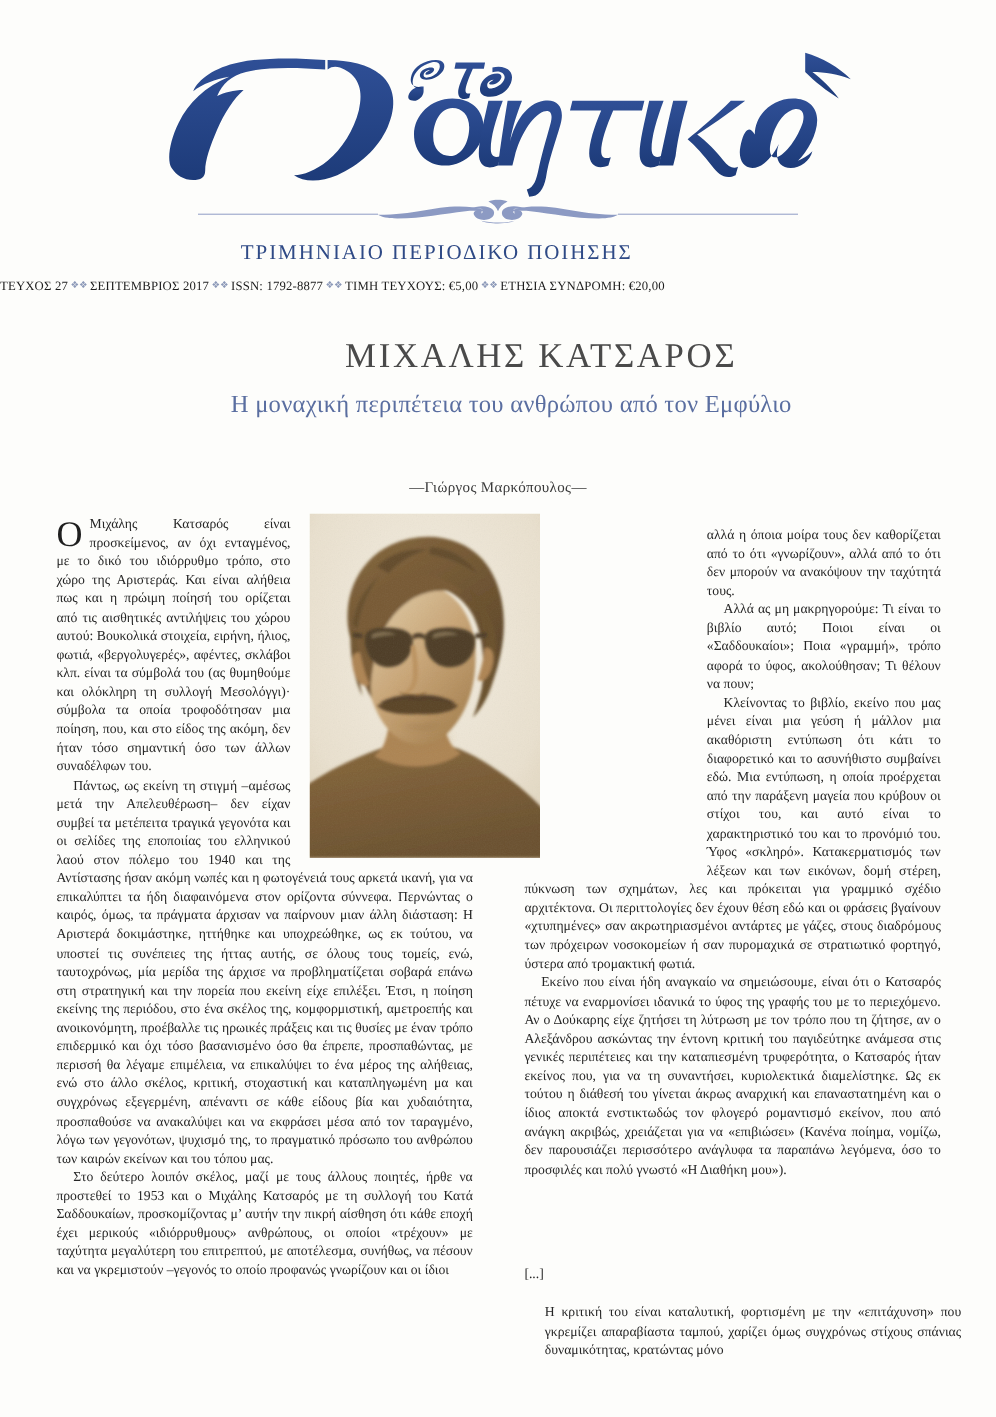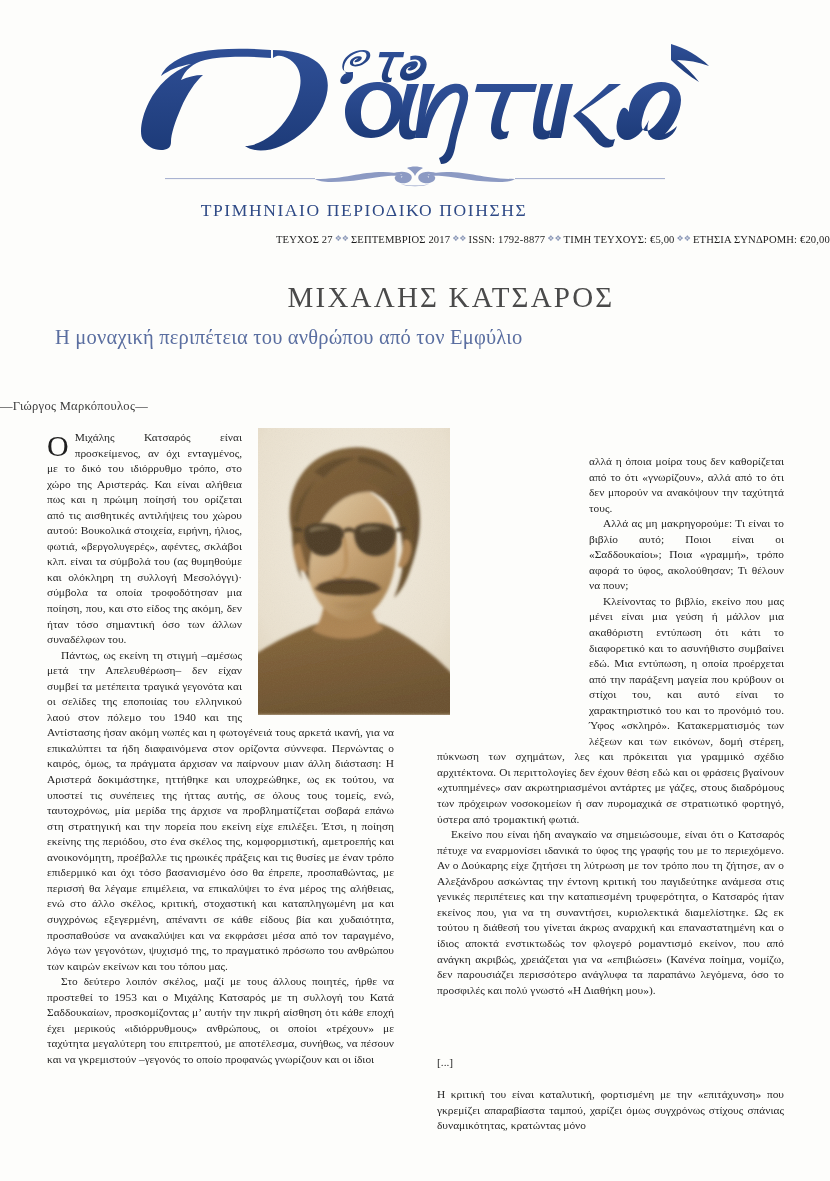--- a/index.html
+++ b/index.html
@@ -59,21 +59,21 @@
     font-size: 17.5px;
     letter-spacing: 1.6px;
     color: #2f4a86;
   }
 
   .issue-line {
     position: absolute;
     left: 0;
     top: 234px;
     width: 830px;
-    text-align: right;
+    text-align: left;
     font-size: 10.6px;
     letter-spacing: 0.15px;
     color: #1c1c1c;
     white-space: nowrap;
   }
   .issue-line .sep {
     color: #8c99b8;
     font-size: 8px;
     letter-spacing: 0px;
     padding: 0 2px;
@@ -90,34 +90,35 @@
     text-align: center;
     font-size: 29px;
     letter-spacing: 2.2px;
     color: #4a4a4a;
     font-weight: normal;
     margin: 0;
     padding-left: 36px;
   }
   .article-subtitle {
     position: absolute;
-    left: 55px;
+    left: 76px;
     top: 322px;
     width: 700px;
-    text-align: left;
+    text-align: center;
     font-size: 20.5px;
     line-height: 30px;
     color: #5a6ea0;
     letter-spacing: 0.2px;
   }
   .byline {
     position: absolute;
     left: 0;
     top: 399px;
     width: 830px;
+    text-align: center;
     font-size: 12.5px;
     color: #3a3a3a;
     letter-spacing: 0.3px;
   }
 
   
   .col {
     position: absolute;
     font-size: 11.4px;
     line-height: 15.55px;
@@ -132,21 +133,21 @@
   }
   .col p.noindent { text-indent: 0; }
 
   .col-left {
     left: 47px;
     top: 430px;
     width: 347px;
   }
   .col-right {
     left: 437px;
-    top: 454px;
+    top: 439px;
     width: 347px;
   }
 
   
   .photo-spacer-left {
     float: right;
     width: 152px;
     height: 292px;
     shape-outside: content-box;
   }
@@ -169,21 +170,21 @@
   .ellipsis-mark {
     position: absolute;
     left: 437px;
     top: 1056px;
     font-size: 11.4px;
     color: #262626;
   }
 
   .col-tail {
     position: absolute;
-    left: 437px;
+    left: 454px;
     top: 1087px;
     width: 347px;
     font-size: 11.4px;
     line-height: 15.55px;
     text-align: justify;
     color: #262626;
   }
   .col-tail p { margin: 0; text-indent: 0; }
 
   

